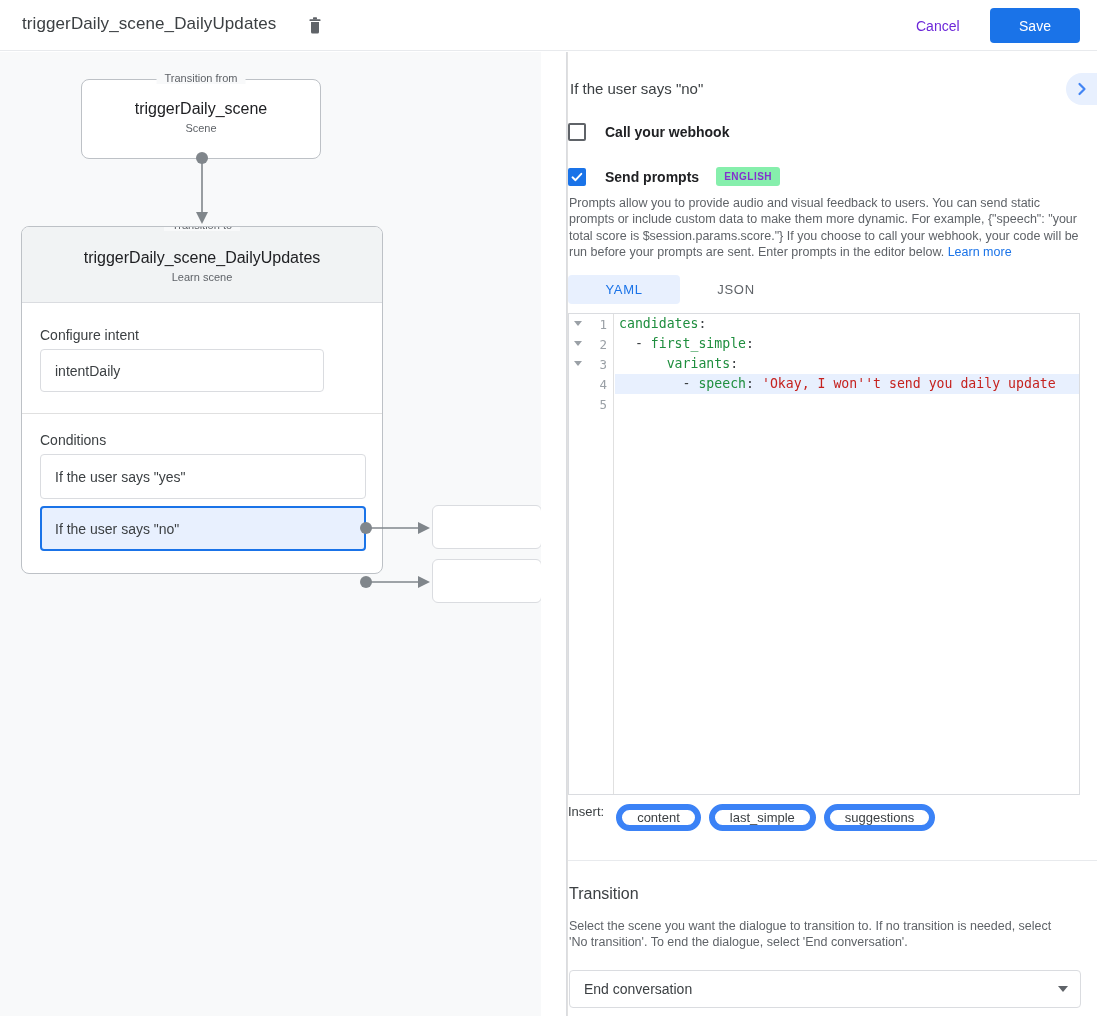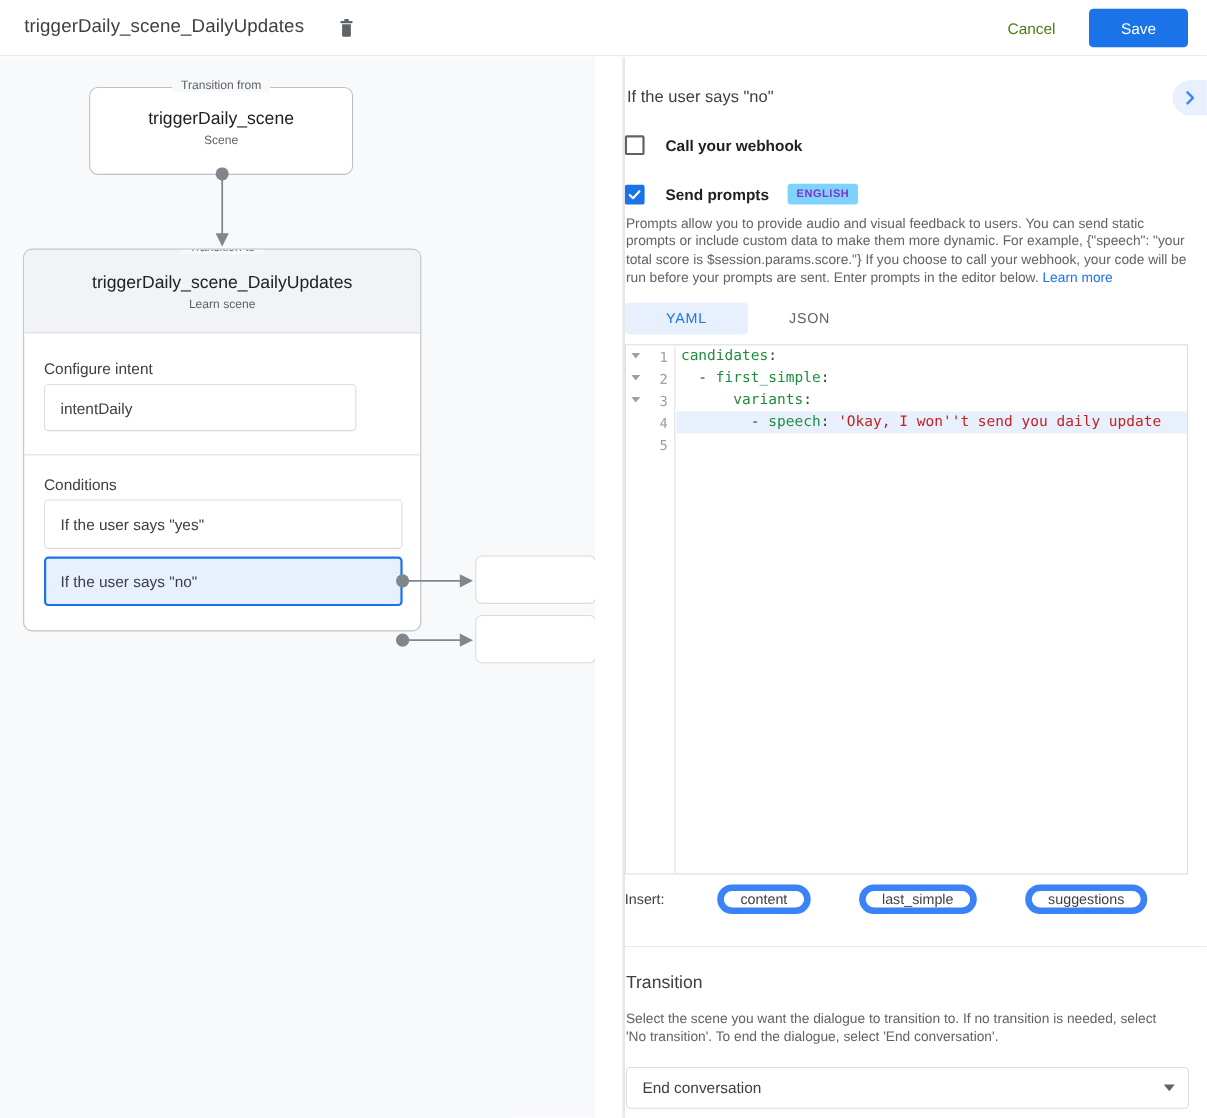--- a/index.html
+++ b/index.html
@@ -23,21 +23,21 @@
     font-size: 17px; color: #3c4043; letter-spacing: .1px;
   }
   #delete-icon {
     position: absolute; left: 305px; top: 15px;
     width: 20px; height: 21px; cursor: pointer;
   }
   #cancel-button {
     position: absolute; left: 904px; top: 11px;
     height: 30px; padding: 0 12px;
     display: flex; align-items: center; justify-content: center;
-    font-size: 14px; color: #4d7c0f; font-weight: 500;
+    font-size: 14px; color: #6d28d9; font-weight: 500;
     background: transparent; border: none; border-radius: 4px; cursor: pointer;
   }
   #save-button {
     position: absolute; left: 990px; top: 8px;
     width: 90px; height: 35px;
     display: flex; align-items: center; justify-content: center;
     font-size: 14px; color: #ffffff; font-weight: 500;
     background: #1a73e8; border: none; border-radius: 4px; cursor: pointer;
   }
 
@@ -150,21 +150,21 @@
     background: #1a73e8; border-color: #1a73e8;
     display: flex; align-items: center; justify-content: center;
   }
   .cb-label {
     margin-left: 19px; font-size: 14px; color: #202124; font-weight: bold;
   }
   #row-webhook { top: 71px; }
   #row-prompts { top: 115px; }
   .lang-badge {
     margin-left: 17px;
-    background: #7dd3fc; color: #8430ce;
+    background: #86efac; color: #8430ce;
     font-size: 10px; font-weight: bold; letter-spacing: .5px;
     padding: 4px 8px; border-radius: 3px;
   }
 
   #prompts-desc {
     position: absolute; left: 1px; top: 143px; width: 513px;
     font-size: 12.5px; line-height: 16.4px; color: #5f6368;
   }
   #learn-more { color: #1a73e8; text-decoration: none; cursor: pointer; }
 
@@ -207,21 +207,21 @@
     font-size: 13.2px; line-height: 20px; white-space: pre;
     cursor: text;
   }
   .code-line { height: 20px; padding-left: 4px; }
   .code-line.hl { background: #e8f0fe; width: 100%; }
   .k { color: #1e8e3e; }
   .s { color: #c5221f; }
   .p { color: #3c4043; }
 
   
-  #insert-row { position: absolute; left: 0px; top: 752px; display: flex; align-items: center; gap: 36px; }
+  #insert-row { position: absolute; left: 0px; top: 752px; display: flex; align-items: flex-start; }
   #insert-label { font-size: 13px; color: #3c4043; margin-right: 12px; }
   .chip {
     height: 27px; padding: 0 15px;
     display: flex; align-items: center; justify-content: center;
     border: 6px solid #3b82f6; border-radius: 14px;
     font-size: 13px; color: #3c4043; background: #ffffff;
     margin-right: 8px; cursor: pointer;
   }
 
   #panel-divider {

